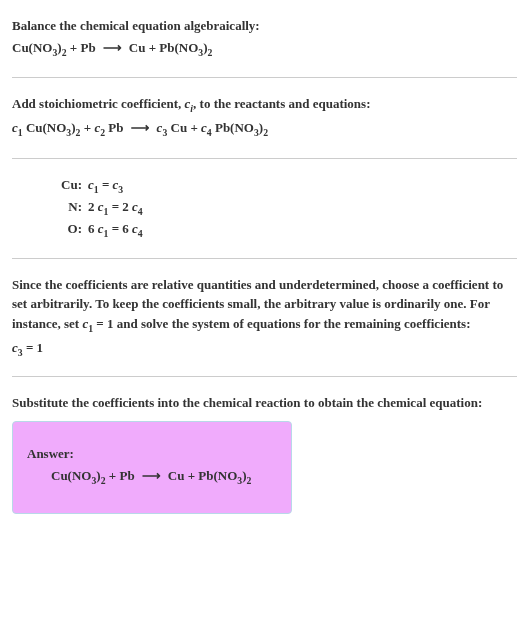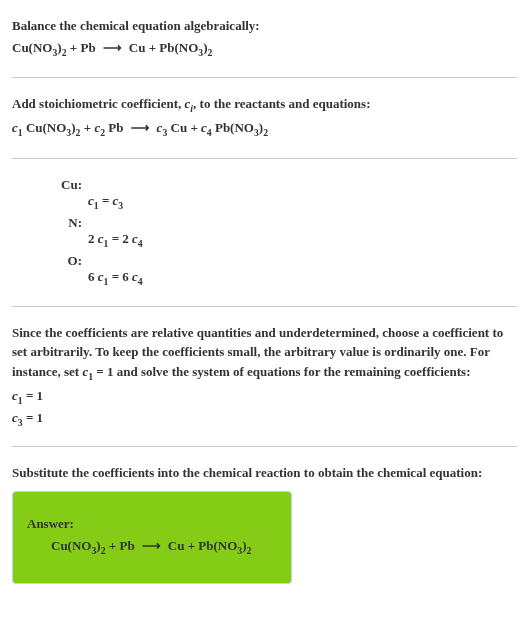--- a/index.html
+++ b/index.html
@@ -35,27 +35,26 @@
       line-height: 1.5;
     }
     .table-label {
       width: 28px;
       text-align: right;
       padding-right: 6px;
       margin-left: 48px;
     }
     .table-eq {
       flex: 1;
-      margin-top: 16px;
     }
     .coeff-line {
       line-height: 1.5;
     }
     .answer-box {
-      background: #84cc16;
+      background: #f0abfc;
       border: 1px solid #b8d8e8;
       border-radius: 4px;
       padding: 24px 14px;
       margin-top: 6px;
       display: inline-block;
       min-width: 280px;
     }
     .answer-label {
       margin-bottom: 6px;
     }
@@ -108,21 +107,20 @@
     </div>
 </div>
 
 <hr class="divider">
 
 <div class="section">
   <div class="text-line">
     <span>Since the coefficients are relative quantities and underdetermined, choose a coefficient to set arbitrarily. To keep the coefficients small, the arbitrary value is ordinarily one. For instance, set </span><span class="italic">c</span><span class="sub">1</span><span> = 1 and solve the system of equations for the remaining coefficients:</span>
   </div>
   <div id="coeff-list">
-      <div class="coeff-line"><span class="italic">c</span><span class="sub">1</span> = 1</div>
       <div class="coeff-line"><span class="italic">c</span><span class="sub">3</span> = 1</div>
     </div>
 </div>
 
 <hr class="divider">
 
 <div class="section">
   <div class="text-line">Substitute the coefficients into the chemical reaction to obtain the chemical equation:</div>
   <div class="answer-box">
     <div class="answer-label">Answer:</div>

